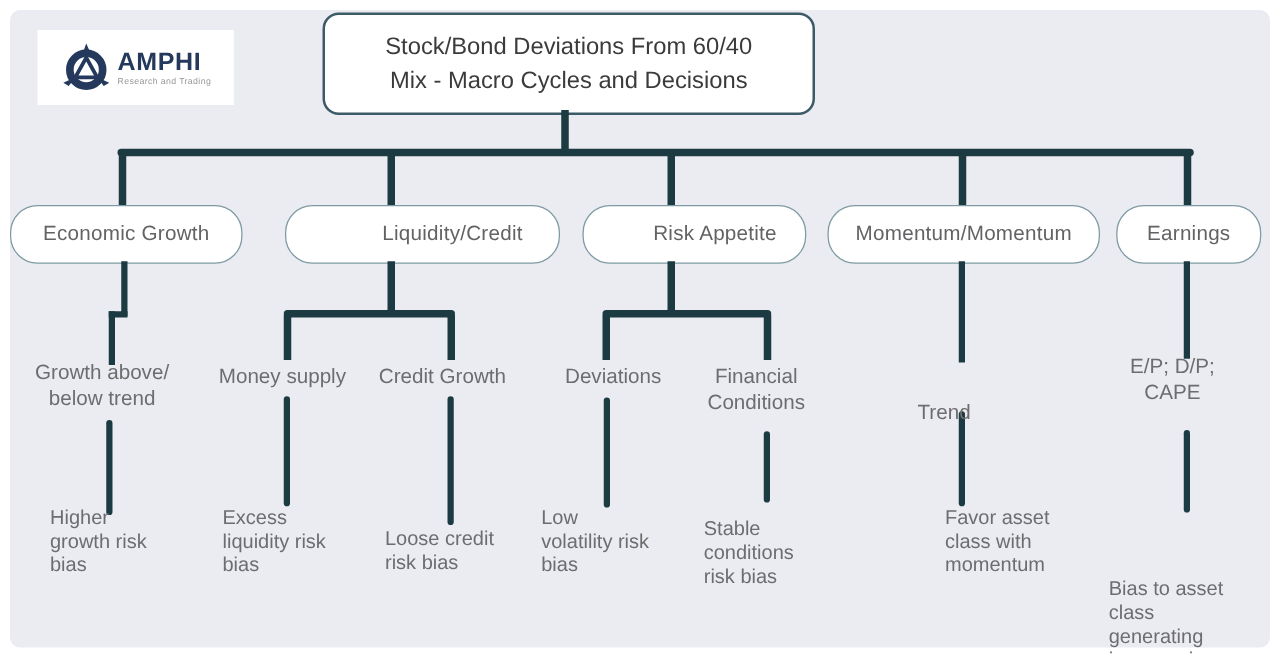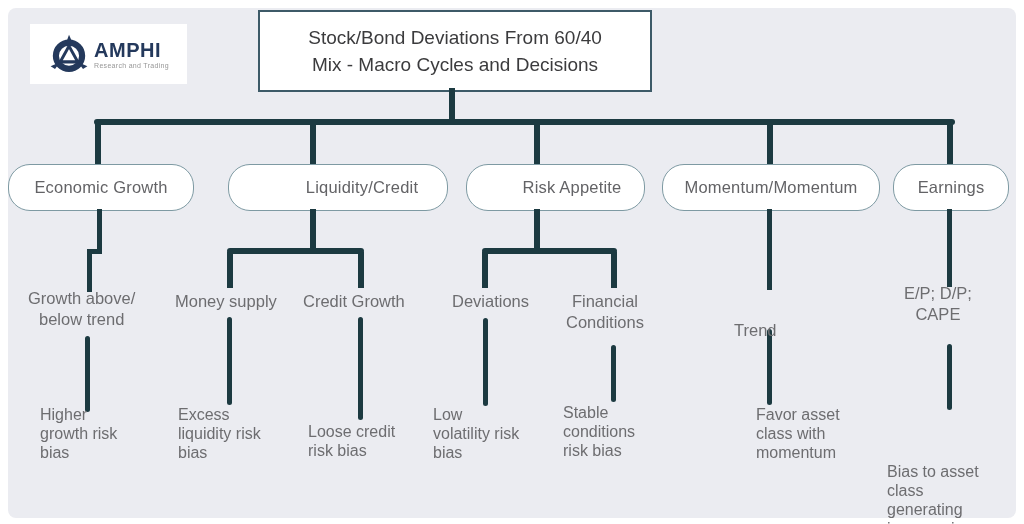--- a/index.html
+++ b/index.html
@@ -13,21 +13,21 @@
   }
   .line{position:absolute;background:#1c3a41;}
   .rline{border-radius:3px;}
   .node-box{
     position:absolute;background:#ffffff;border:1.5px solid #7e9aa3;border-radius:22px;
     display:flex;align-items:center;justify-content:center;
     font-size:16.5px;color:#636366;letter-spacing:0.2px;
   }
   .title-box{
     position:absolute;left:258px;top:10px;width:390px;height:78px;
-    background:#ffffff;border:2px solid #3d5a68;border-radius:0;
+    background:#ffffff;border:2px solid #3d5a68;border-radius:13px;
     display:flex;align-items:center;justify-content:center;text-align:center;
     font-size:19px;line-height:27px;color:#3b3b3d;white-space:pre-line;
   }
   .lbl{
     position:absolute;font-size:16.5px;line-height:21px;color:#6d6d70;
     white-space:pre-line;
     text-align:center;
   }
   .out{
     position:absolute;font-size:16px;line-height:19px;color:#6d6d70;
@@ -117,21 +117,21 @@
 growth risk
 bias</div>
 <div class="out" style="left:178px;top:405px;">Excess
 liquidity risk
 bias</div>
 <div class="out" style="left:308px;top:422px;">Loose credit
 risk bias</div>
 <div class="out" style="left:433px;top:405px;">Low
 volatility risk
 bias</div>
-<div class="out" style="left:563px;top:403px;">Stable
+<div class="out" style="left:563px;top:414px;">Stable
 conditions
 risk bias</div>
 <div class="out" style="left:712px;top:405px;margin-left:44px;">Favor asset
 class with
 momentum</div>
 <div class="out" style="left:887px;top:420px;margin-top:42px;">Bias to asset
 class
 generating
 inexpensive
 cash flows</div>

